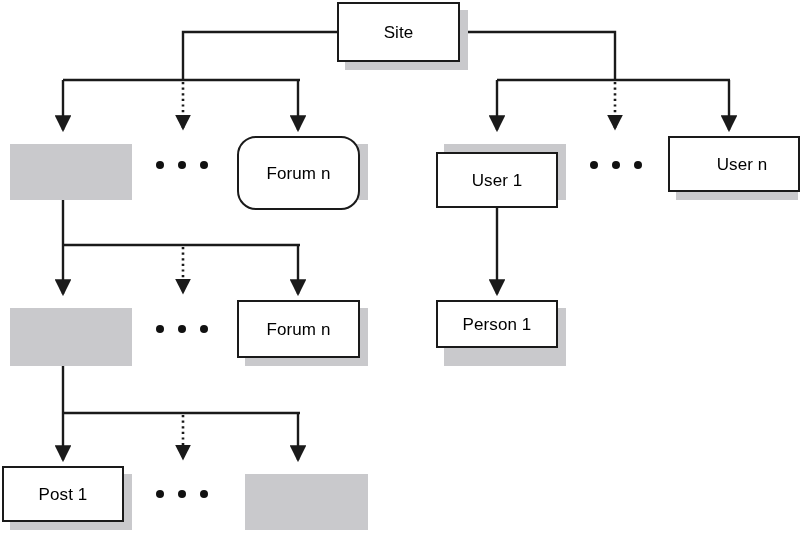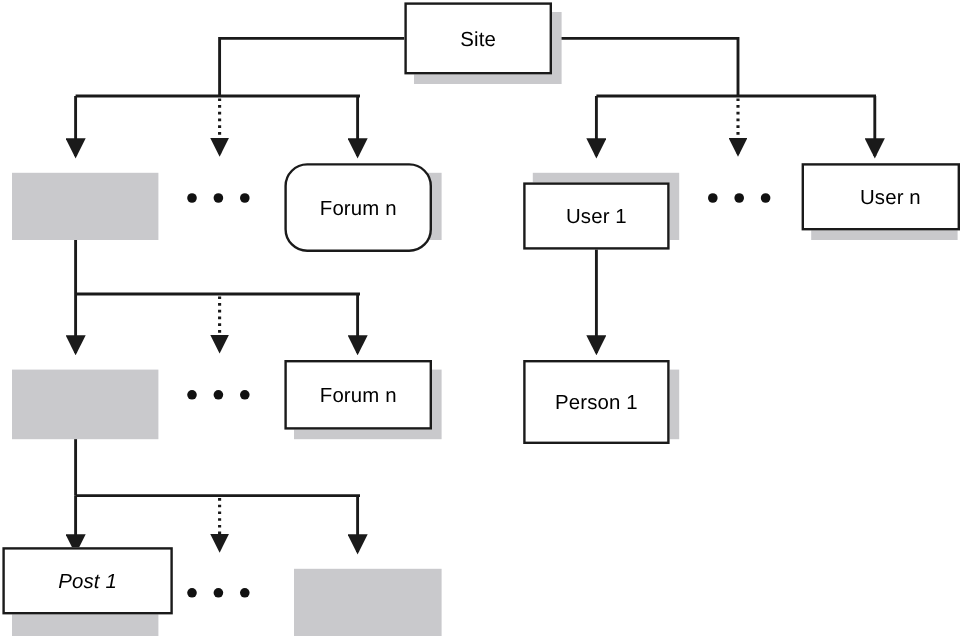--- a/index.html
+++ b/index.html
@@ -131,25 +131,25 @@
 
   <div class="node-box" style="left:668px; top:136px; width:132px; height:56px;padding-left:16px;">
     <span class="node-label">User n</span>
   </div>
 
 
   <div class="node-box" style="left:237px; top:300px; width:123px; height:58px;">
     <span class="node-label">Forum n</span>
   </div>
 
-  <div class="node-box" style="left:436px; top:300px; width:122px; height:70px;">
+  <div class="node-box" style="left:436px; top:300px; width:122px; height:48px;">
     <span class="node-label">Person 1</span>
   </div>
 
-  <div class="node-box" style="left:2px; top:456px; width:142px; height:56px;font-style:italic;">
+  <div class="node-box" style="left:2px; top:466px; width:122px; height:56px;">
     <span class="node-label">Post 1</span>
   </div>
 
 
   <div class="ellipsis-group" style="left:156px; top:161px;">
     <span class="ellipsis-dot"></span>
     <span class="ellipsis-dot"></span>
     <span class="ellipsis-dot"></span>
   </div>
 

